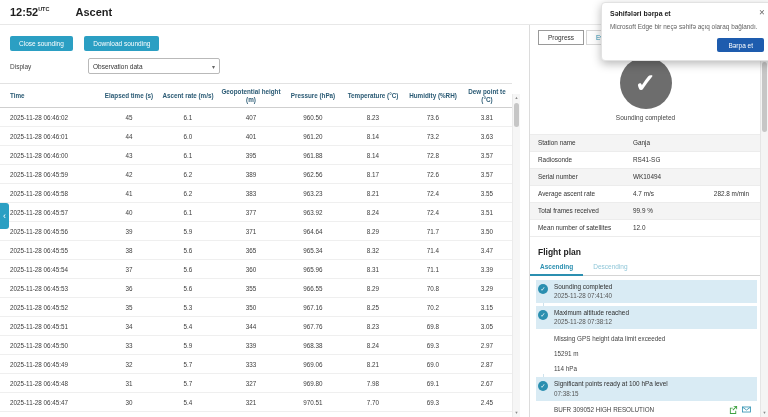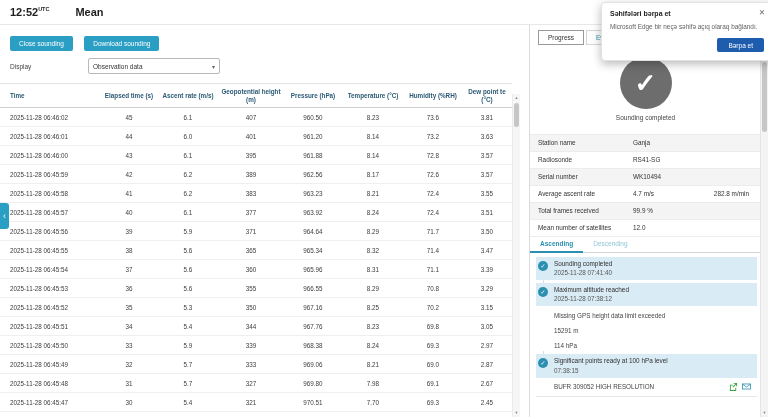--- a/index.html
+++ b/index.html
@@ -85,21 +85,21 @@
   .toast-actions{display:flex;justify-content:flex-end;margin-top:7px;}
   .toast-btn{background:#1e5cae;color:#fff;font-size:6.5px;padding:3.5px 11px;border:none;border-radius:2px;font-family:inherit;cursor:pointer;}
 </style>
 </head>
 <body>
 
 <div class="app">
 
   <div class="topbar">
     <span class="clock"><span>12:52</span><sup>UTC</sup></span>
-    <span class="page-title">Mean</span>
+    <span class="page-title">Ascent</span>
   </div>
 
   <div class="left-area">
     <div class="toolbar">
       <button class="btn">Close sounding</button>
       <button class="btn">Download sounding</button>
     </div>
     <div class="display-row">
       <span class="display-label">Display</span>
       <div class="dropdown">
@@ -341,20 +341,21 @@
           <div class="detail-value">99.9 %</div>
           <div class="detail-extra"></div>
         </div>
         <div class="detail-row">
           <div class="detail-label">Mean number of satellites</div>
           <div class="detail-value">12.0</div>
           <div class="detail-extra"></div>
         </div>
       </div>
 
+    <div class="fp-title">Flight plan</div>
     <div class="fp-tabs">
       <div class="fp-tab active">Ascending</div>
       <div class="fp-tab">Descending</div>
     </div>
 
     <div class="timeline" id="events-list">
         <div class="evt-wrap">
           <div class="evt">
             <div class="evt-check">✓</div>
             <div class="evt-title">Sounding completed</div>

